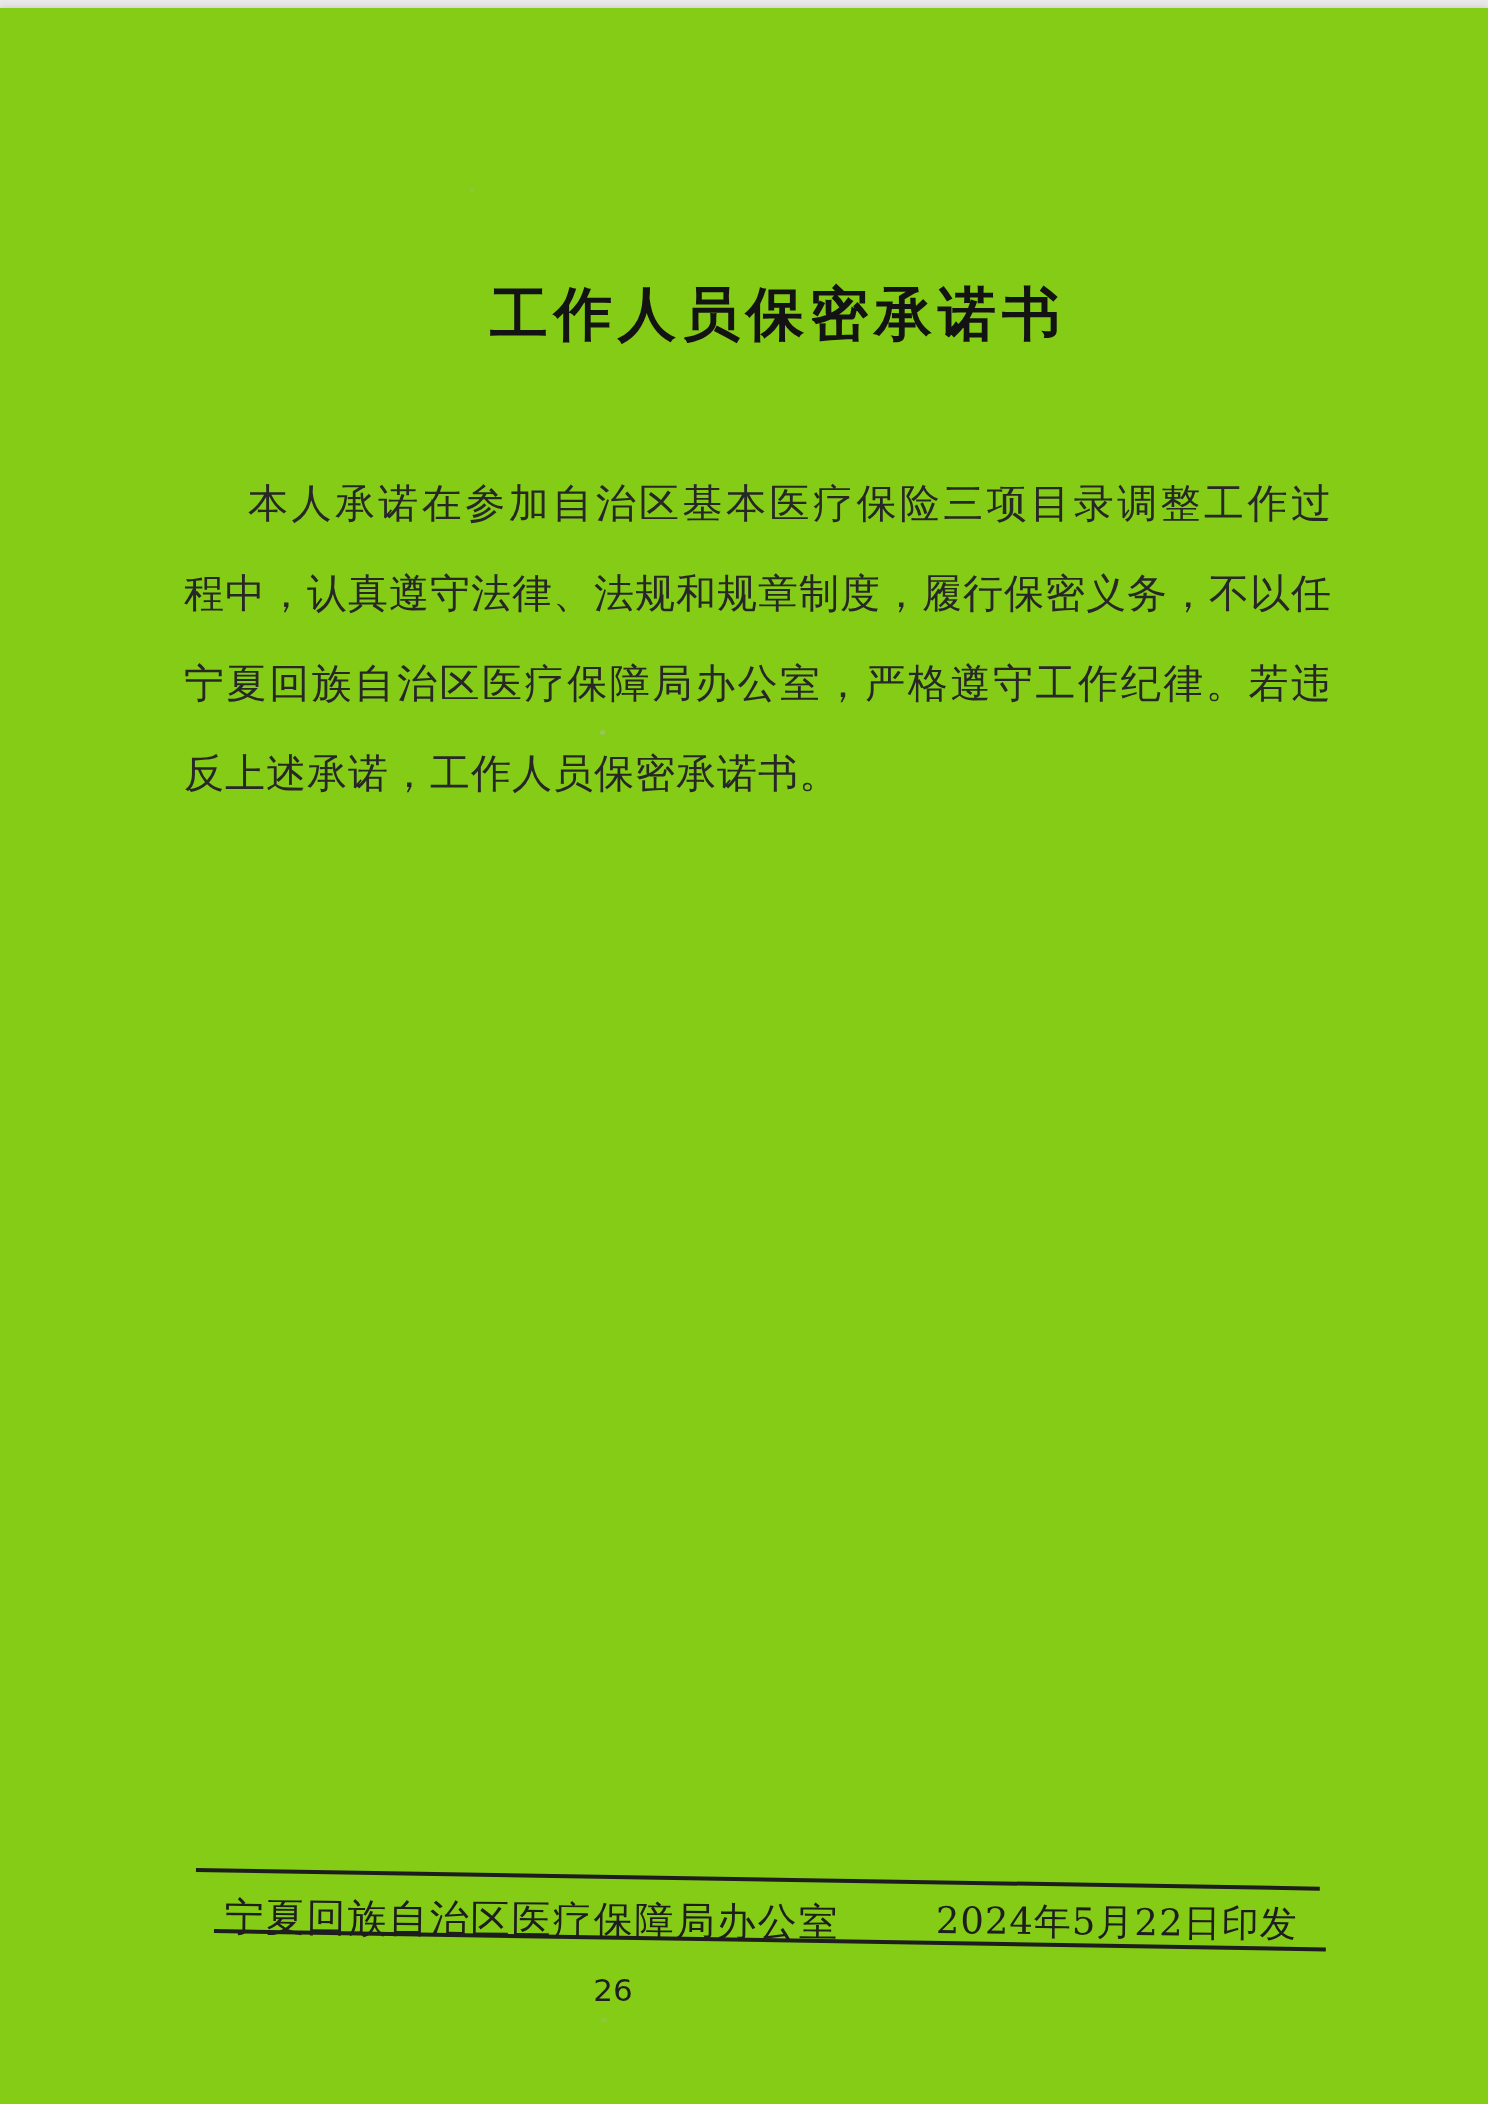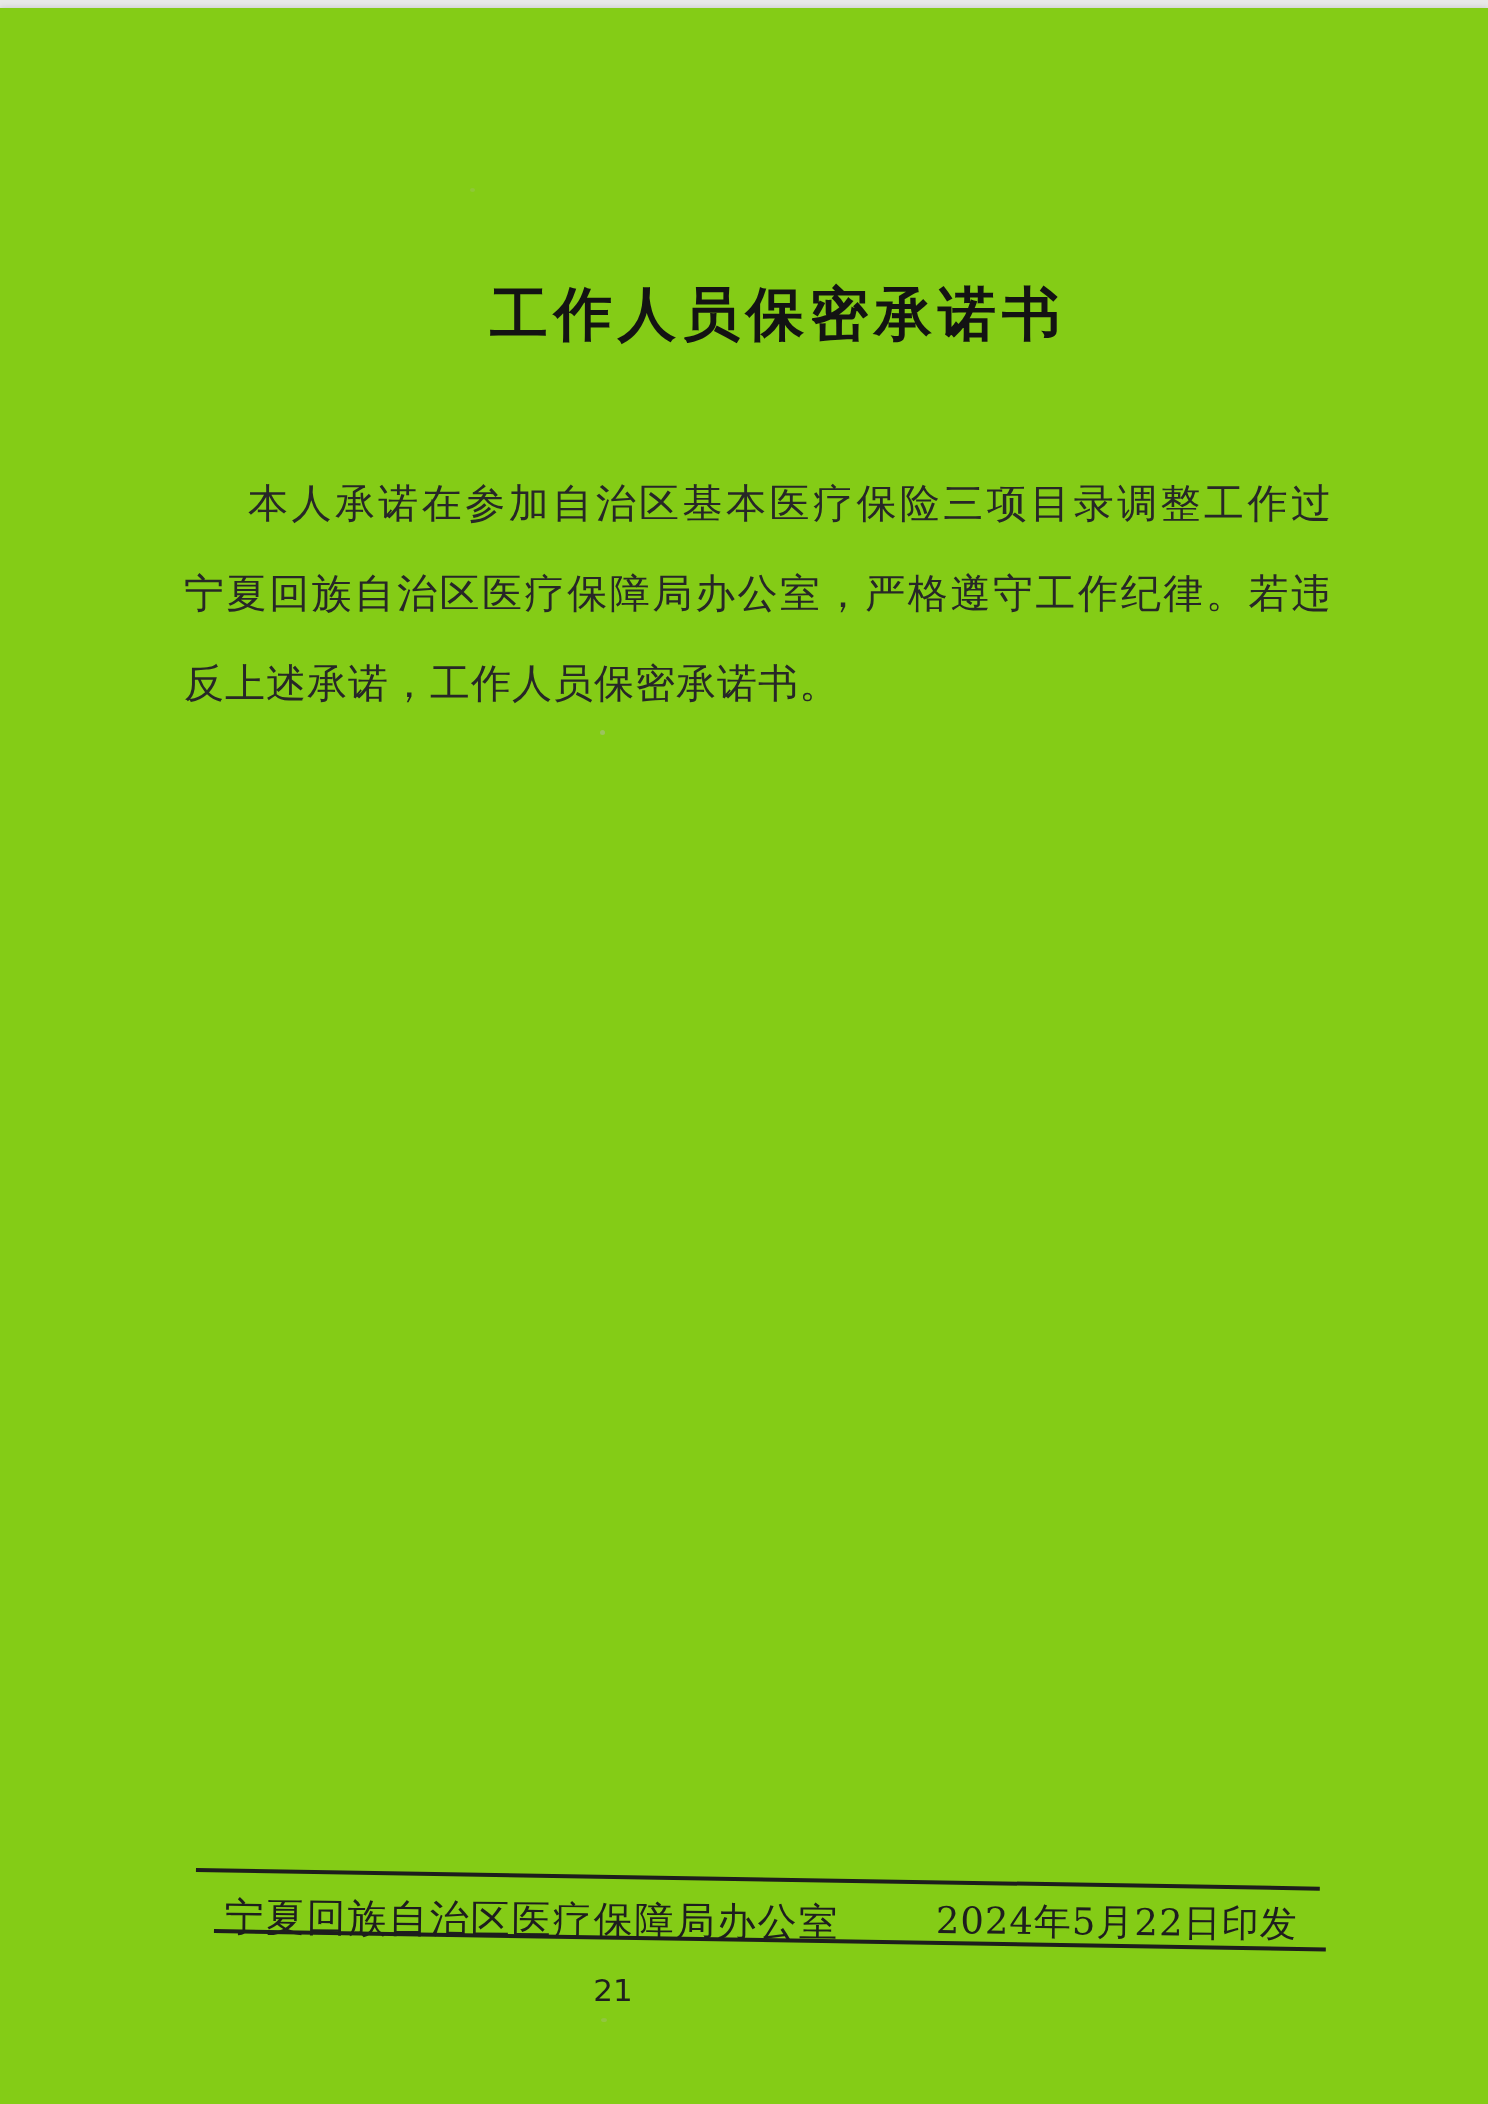--- a/index.html
+++ b/index.html
@@ -101,33 +101,34 @@
 </style>
 </head>
 <body>
 
 <div class="page">
 
   <div class="title">工作人员保密承诺书</div>
 
   <div class="body-block">
     <div class="body-line indent">本人承诺在参加自治区基本医疗保险三项目录调整工作过</div>
+    <div class="body-line">程中，认真遵守法律、法规和规章制度，履行保密义务，不以任</div>
     <div class="body-line">宁夏回族自治区医疗保障局办公室，严格遵守工作纪律。若违</div>
     <div class="body-line last">反上述承诺，工作人员保密承诺书。</div>
   </div>
 
 
 
   <div class="rule rule-top"></div>
 
   <div class="footer-issuer">宁夏回族自治区医疗保障局办公室</div>
 
   <div class="footer-date">2024年5月22日印发</div>
 
   <div class="rule rule-bottom"></div>
 
-  <div class="page-number">21</div>
+  <div class="page-number">26</div>
 
   <div class="speckle s1"></div>
   <div class="speckle s2"></div>
   <div class="speckle s3"></div>
 
 </div>
 
 </body></html>

